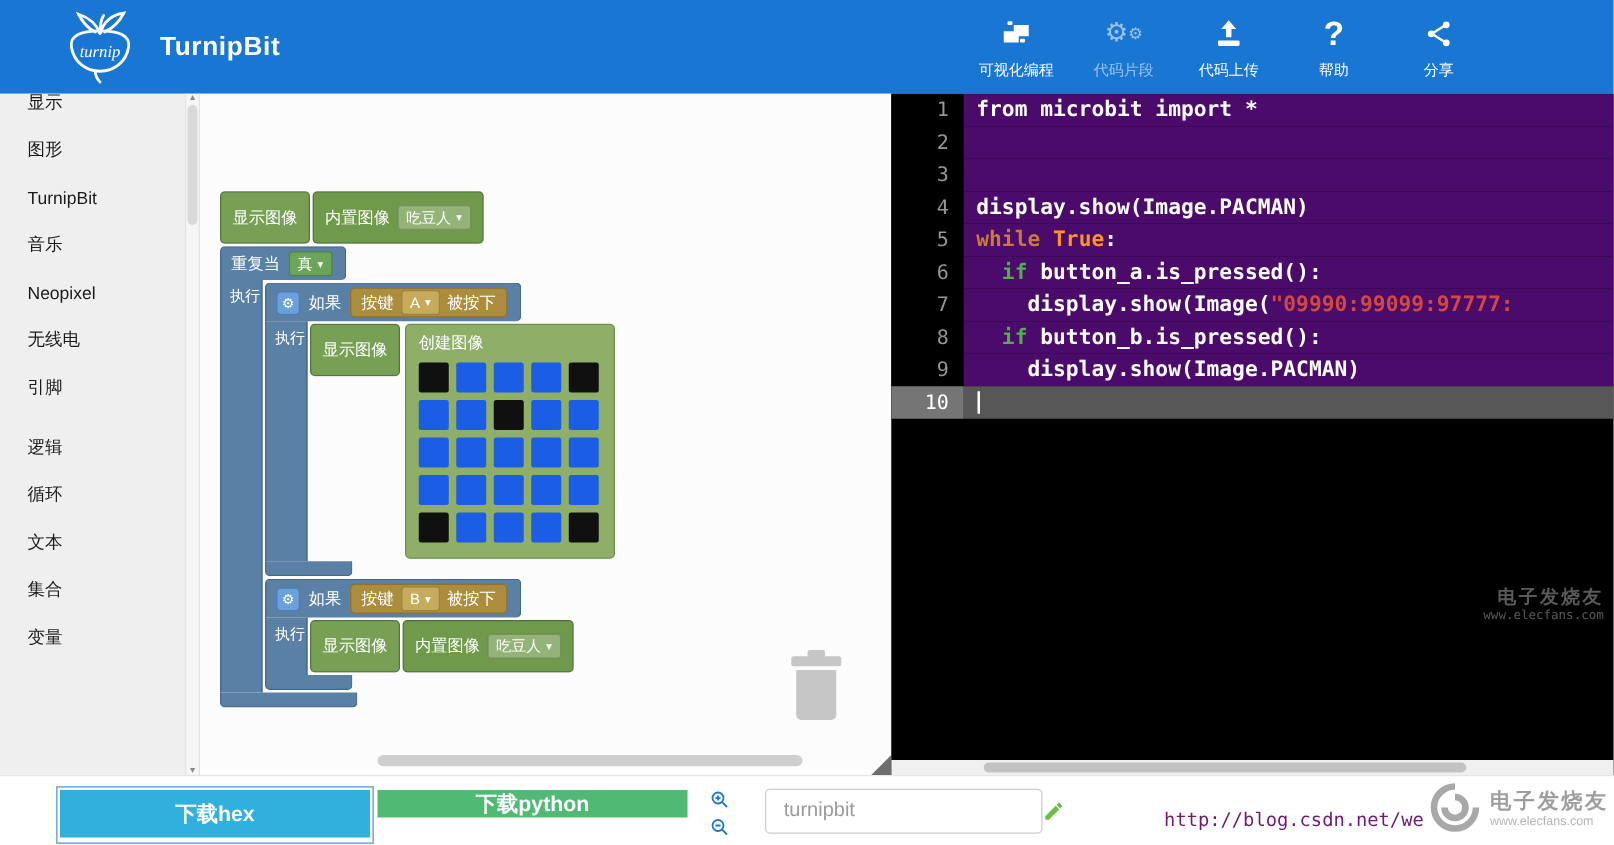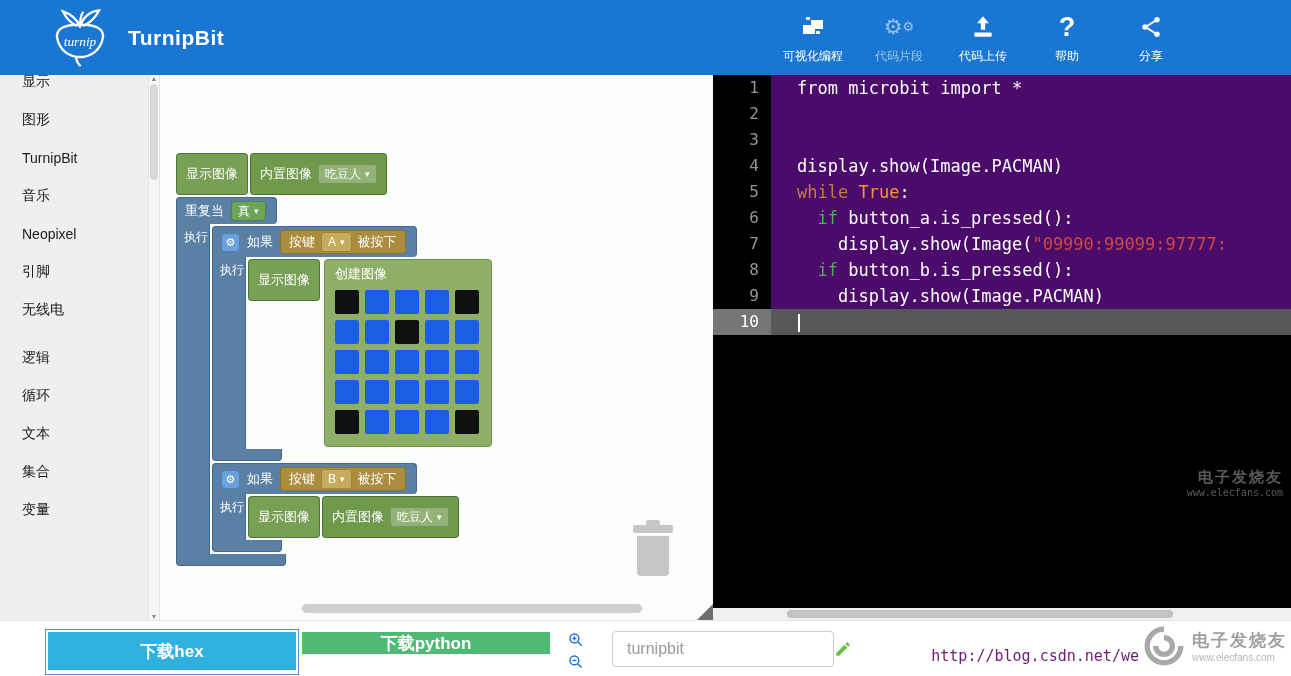--- a/index.html
+++ b/index.html
@@ -74,22 +74,22 @@
     background:#cfcfcf; border-radius:5px; cursor:pointer; }
   .ws-corner { position:absolute; right:0; bottom:0; width:0; height:0;
     border-left:16px solid transparent; border-bottom:16px solid #6e6e6e; }
 
   
   .editor { flex:1; background:#000; position:relative; overflow:hidden;
     font-family:"DejaVu Sans Mono", monospace; }
   .code-line { display:flex; height:26px; line-height:26px; }
   .gut { width:58px; flex:none; text-align:right; padding-right:12px; color:#969696;
     font-size:16px; background:#000; }
-  .code { flex:1; background:#4b0b6b; color:#fff; padding-left:26px; white-space:pre;
-    overflow:hidden; font-size:17px; font-weight:normal; }
+  .code { flex:1; background:#4b0b6b; color:#fff; padding-left:10px; white-space:pre;
+    overflow:hidden; font-size:17px; font-weight:bold; }
   .code-line.current .gut { background:#757575; color:#fff; }
   .code-line.current .code { background:#575757; }
   .w { color:#fff; } .kw { color:#c9793a;text-align:right; } .const { color:#ff9326; }
   .kw2 { color:#4fae4f; } .str { color:#cf4940; }
   .caret { display:inline-block; width:2px; height:18px; background:#fff; vertical-align:middle; margin-left:1px; }
   .ed-hscroll { position:absolute; left:0; right:0; bottom:0; height:12px; background:#f0f0f0; }
   .ed-thumb { position:absolute; left:74px; top:2px; width:386px; height:8px; background:#c2c2c2; border-radius:4px; cursor:pointer; }
   .ed-mark { position:absolute; right:8px; top:393px; text-align:right; opacity:.65; color:#8a8a8a; }
   .ed-mark .b1 { font-size:15px; font-weight:bold; letter-spacing:2px; }
   .ed-mark .b2 { font-size:10px; }
@@ -185,22 +185,22 @@
 </div>
 
 <div class="main">
 
   <div class="toolbox">
       <div class="toolbox-item clipped">显示</div>
       <div class="toolbox-item">图形</div>
       <div class="toolbox-item">TurnipBit</div>
       <div class="toolbox-item">音乐</div>
       <div class="toolbox-item">Neopixel</div>
+      <div class="toolbox-item">无线电</div>
       <div class="toolbox-item">引脚</div>
-      <div class="toolbox-item">无线电</div>
       <div class="toolbox-item gap-before">逻辑</div>
       <div class="toolbox-item">循环</div>
       <div class="toolbox-item">文本</div>
       <div class="toolbox-item">集合</div>
       <div class="toolbox-item">变量</div>
     </div>
 
   <div class="tb-scroll">
     <span>▲</span>
     <div class="tb-thumb"></div>

